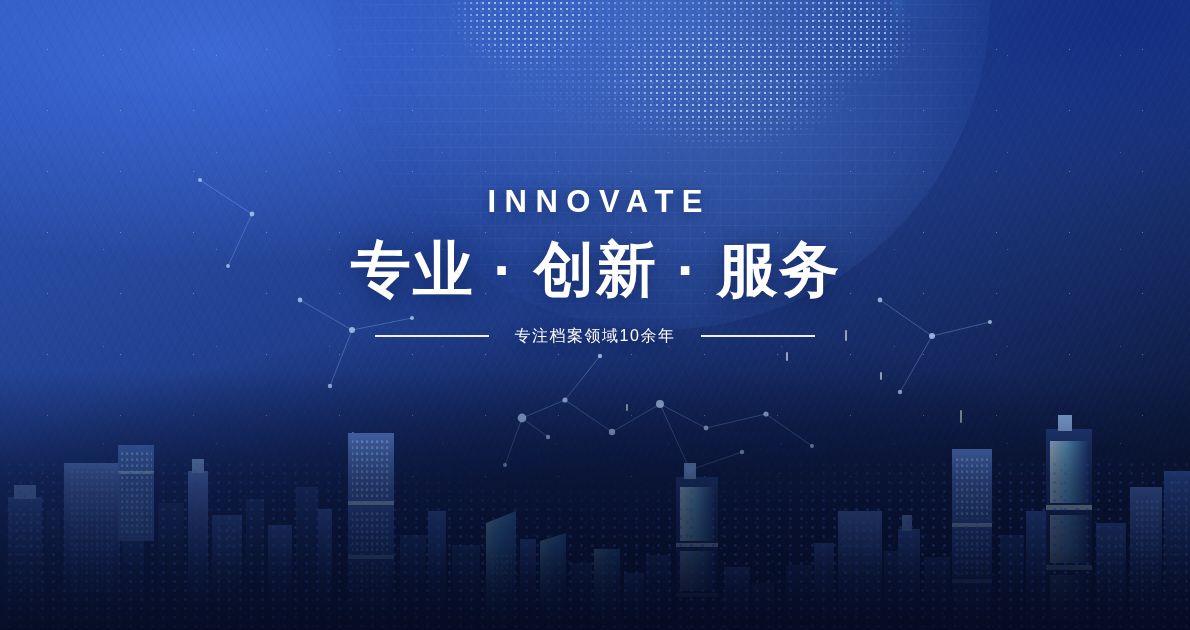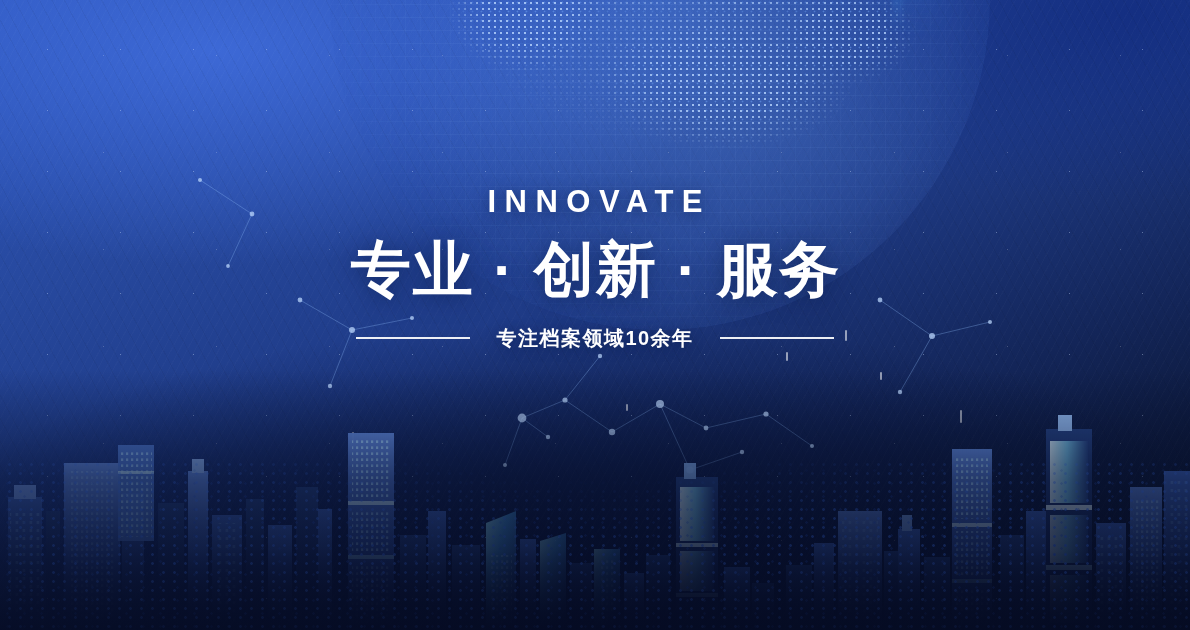--- a/index.html
+++ b/index.html
@@ -173,21 +173,21 @@
     text-shadow:0 3px 22px rgba(6,20,64,.55);
   }
   .sub-row{
     margin-top:26px;
     display:flex; align-items:center; justify-content:center; gap:26px;
   }
   .rule{
     display:block; width:114px; height:2px; background:#ffffff; opacity:.92;
   }
   .subtitle{
-    font-size:20px; font-weight:bold; color:#ffffff;
+    font-size:16px; font-weight:normal; color:#ffffff;
     letter-spacing:1.5px; line-height:1; white-space:nowrap;
     text-shadow:0 2px 12px rgba(8,24,70,.5);
   }
 </style>
 </head>
 <body>
 
 <div class="banner">
 
   <div class="streaks"></div>

